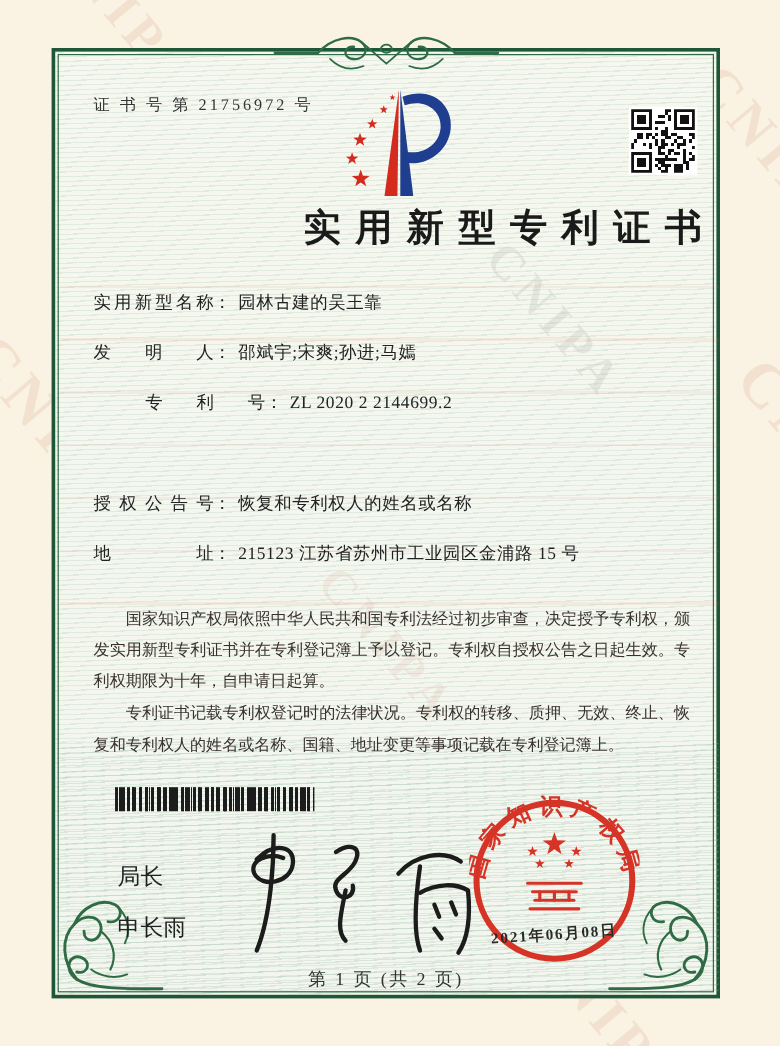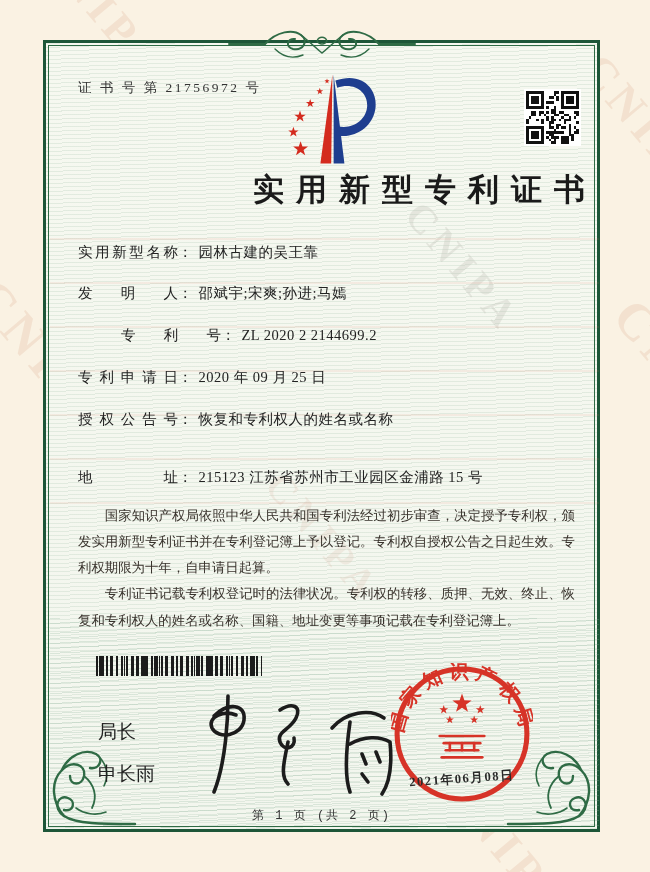--- a/index.html
+++ b/index.html
@@ -67,22 +67,22 @@
       repeating-linear-gradient(90deg,#1c1c1c 0 2px,rgba(0,0,0,0) 2px 5px),
       repeating-linear-gradient(90deg,#1c1c1c 0 1px,rgba(0,0,0,0) 1px 7px),
       repeating-linear-gradient(90deg,rgba(0,0,0,0) 0 3px,#1c1c1c 3px 5px,rgba(0,0,0,0) 5px 11px);
   }
   
   .commissioner{position:absolute;left:52px;top:668px;font-size:19px;color:#222;line-height:2.2;font-family:Liberation Serif, serif;}
   .signature{position:absolute;left:138px;top:645px;}
   
   .seal{position:absolute;left:345px;top:620px;width:142px;height:142px;opacity:0.94;}
   
-  .page-footer{position:absolute;left:0;top:764px;width:100%;text-align:center;font-size:12px;
-               letter-spacing:2px;color:#333;font-family:Liberation Mono, monospace;}
+  .page-footer{position:absolute;left:0;top:764px;width:100%;text-align:center;font-size:15px;
+               letter-spacing:2px;color:#333;}
 </style>
 </head>
 <body>
 
 <div class="watermark" style="left:18px;top:-18px;font-size:44px;">CNIPA</div>
 <div class="watermark" style="left:560px;top:100px;font-size:46px;">CNIPA</div>
 <div class="watermark" style="left:-50px;top:330px;font-size:52px;">CNIPA</div>
 <div class="watermark" style="left:590px;top:350px;font-size:52px;">CNIPA</div>
 <div class="watermark" style="left:420px;top:820px;font-size:46px;">CNIPA</div>
 
@@ -360,27 +360,24 @@
 
   <div class="frow" style="top:200px;">
     <span class="flabel">实用新型名称</span><span class="fcolon">：</span><span class="fvalue">园林古建的吴王靠</span>
   </div>
   <div class="frow" style="top:241px;">
     <span class="flabel">发明人</span><span class="fcolon">：</span><span class="fvalue">邵斌宇;宋爽;孙进;马嫣</span>
   </div>
   <div class="frow" style="top:283px;margin-left:43px;">
     <span class="flabel">专利号</span><span class="fcolon">：</span><span class="fvalue">ZL 2020 2 2144699.2</span>
   </div>
-  <div class="frow" style="top:325px;">
-    <span class="flabel">专利申请日</span><span class="fcolon">：</span><span class="fvalue">2020 年 09 月 25 日</span>
-  </div>
   <div class="frow" style="top:367px;">
     <span class="flabel">授权公告号</span><span class="fcolon">：</span><span class="fvalue">恢复和专利权人的姓名或名称</span>
   </div>
-  <div class="frow" style="top:425px;font-family:Liberation Serif, serif;">
+  <div class="frow" style="top:409px;font-family:Liberation Serif, serif;">
     <span class="flabel">地址</span><span class="fcolon">：</span><span class="fvalue">215123 江苏省苏州市工业园区金浦路 15 号</span>
   </div>
 
   <div class="paras">
     <p>国家知识产权局依照中华人民共和国专利法经过初步审查，决定授予专利权，颁发实用新型专利证书并在专利登记簿上予以登记。专利权自授权公告之日起生效。专利权期限为十年，自申请日起算。</p>
     <p>专利证书记载专利权登记时的法律状况。专利权的转移、质押、无效、终止、恢复和专利权人的姓名或名称、国籍、地址变更等事项记载在专利登记簿上。</p>
   </div>
 
   <div class="barcode"></div>
 

